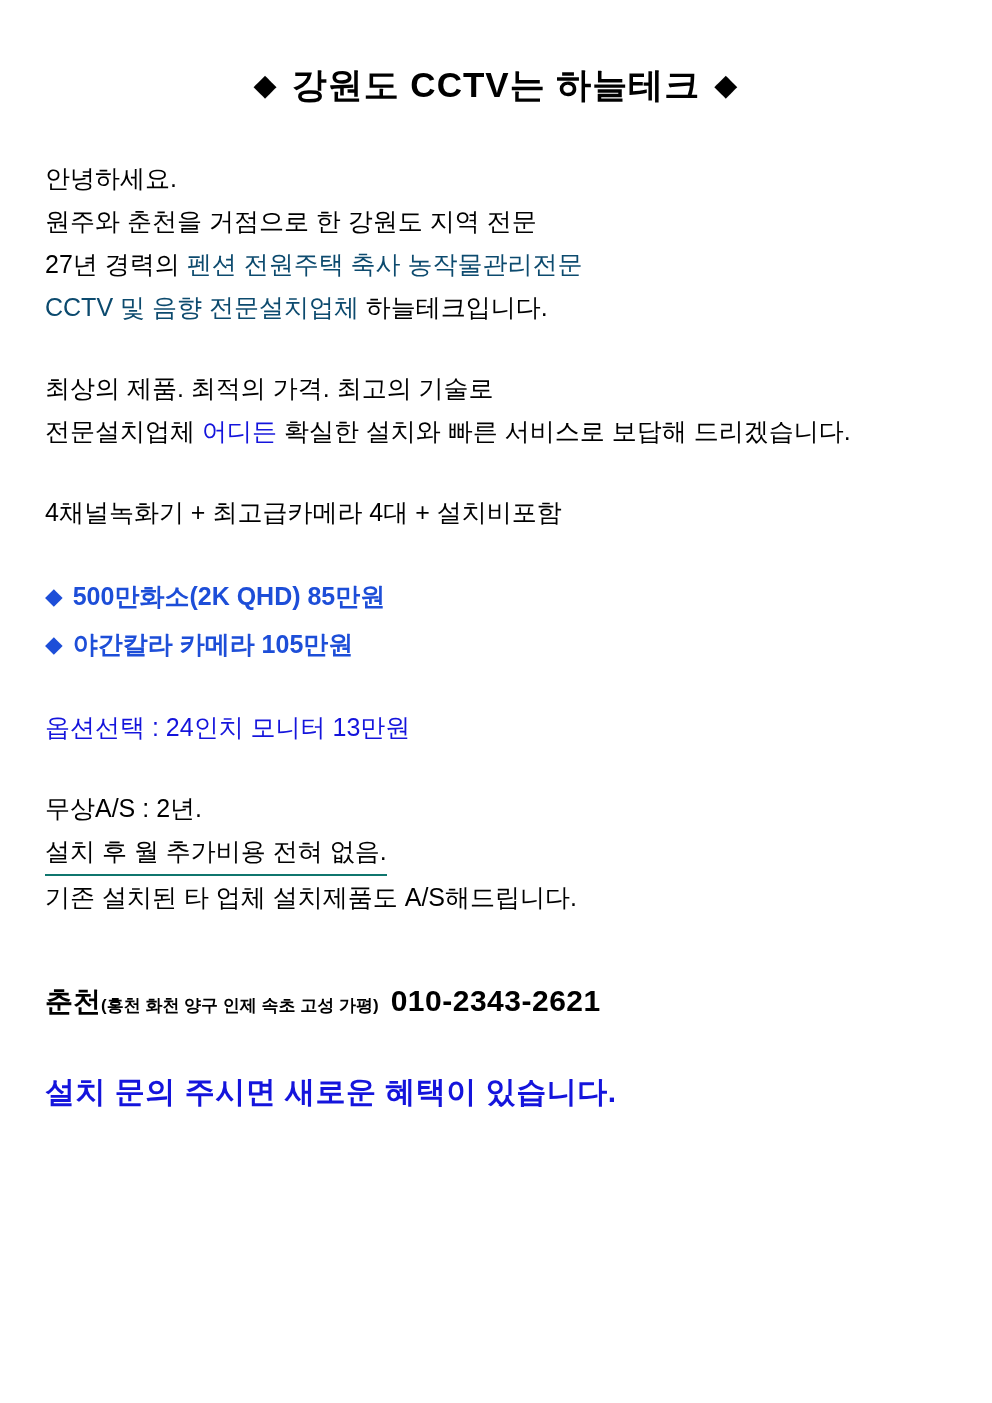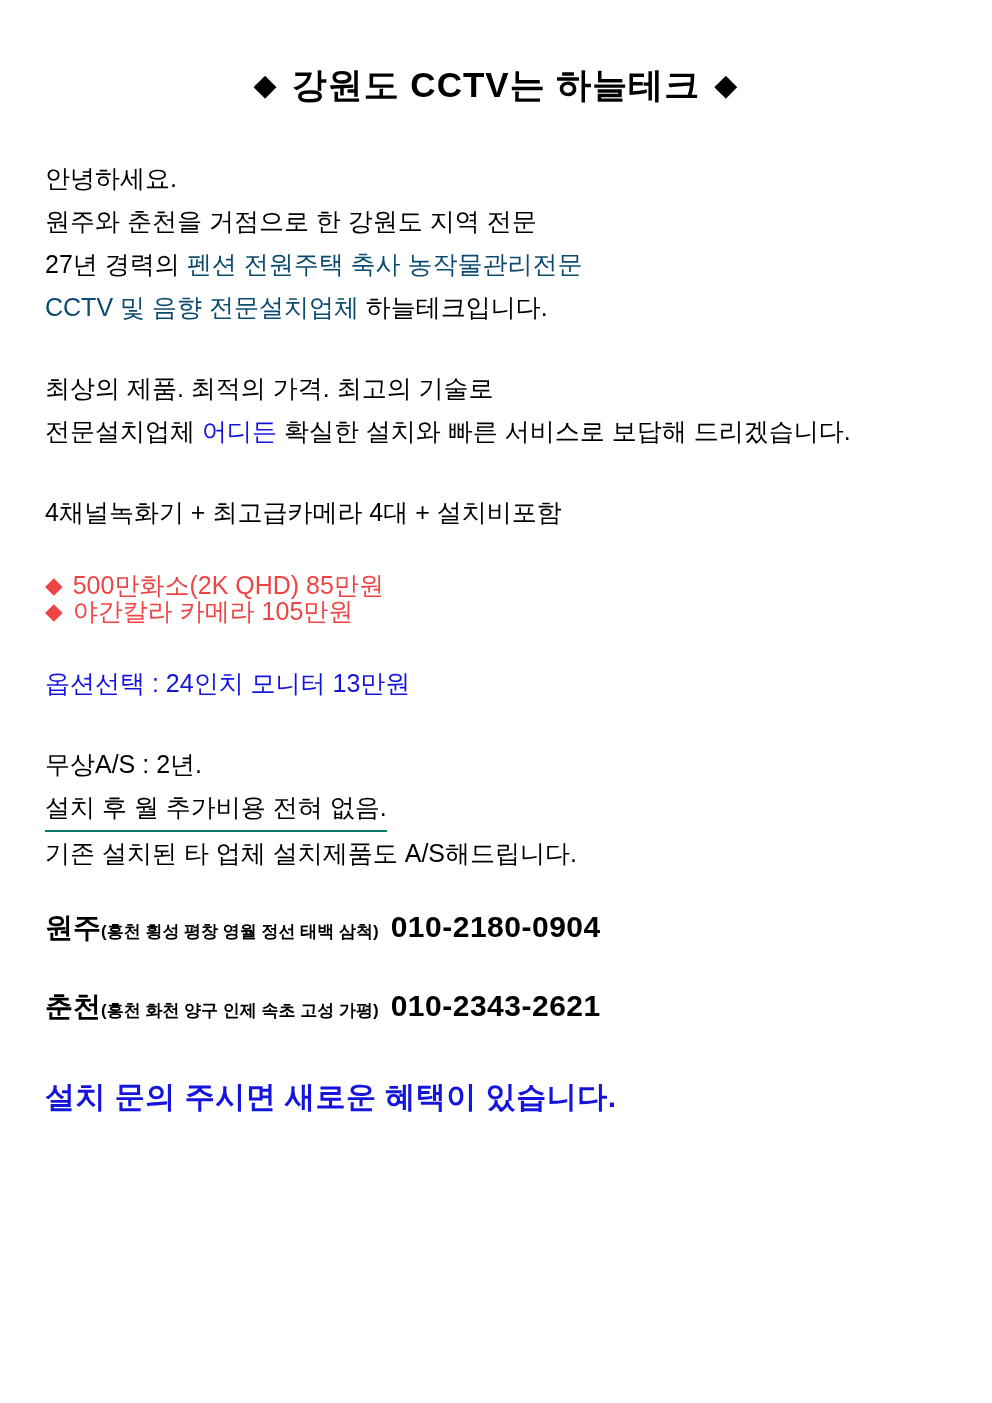--- a/index.html
+++ b/index.html
@@ -51,23 +51,23 @@
   .red { color: #0c4a6e; }
   .blue { color: #1414dc; }
   .black { color: #000000; }
 
   .gap-sm { height: 30px; }
   .gap-md { height: 38px; }
   .gap-lg { height: 44px; }
 
   .bullet-line {
     font-size: 25px;
-    font-weight: normal;
-    color: #ef4444;
-    line-height: 26px;
+    font-weight: bold;
+    color: #1d4ed8;
+    line-height: 48px;
     white-space: nowrap;
   }
   .bullet-line .dia {
     font-size: 23px;
     vertical-align: 1px;
     margin-right: 10px;
   }
 
   .underline-text {
     border-bottom: 2px solid #0f766e;
@@ -137,23 +137,20 @@
     <div class="line blue">옵션선택 : 24인치 모니터 13만원</div>
 
     <div class="gap-md"></div>
 
     <div class="line black">무상A/S : 2년.</div>
     <div class="line black"><span class="underline-text">설치 후 월 추가비용 전혀 없음.</span></div>
     <div class="line black">기존 설치된 타 업체 설치제품도 A/S해드립니다.</div>
 
     <div class="gap-sm"></div>
 
-    <div class="phone-row">
-      <span class="region">원주</span><span class="region-sub">(홍천 횡성 평창 영월 정선 태백 삼척)</span><span class="phone-num">010-2180-0904</span>
-    </div>
 
     <div class="gap-sm"></div>
 
     <div class="phone-row">
       <span class="region">춘천</span><span class="region-sub">(홍천 화천 양구 인제 속초 고성 가평)</span><span class="phone-num">010-2343-2621</span>
     </div>
 
     <div class="gap-lg"></div>
 
     <div class="closing">설치 문의 주시면 새로운 혜택이 있습니다.</div>

